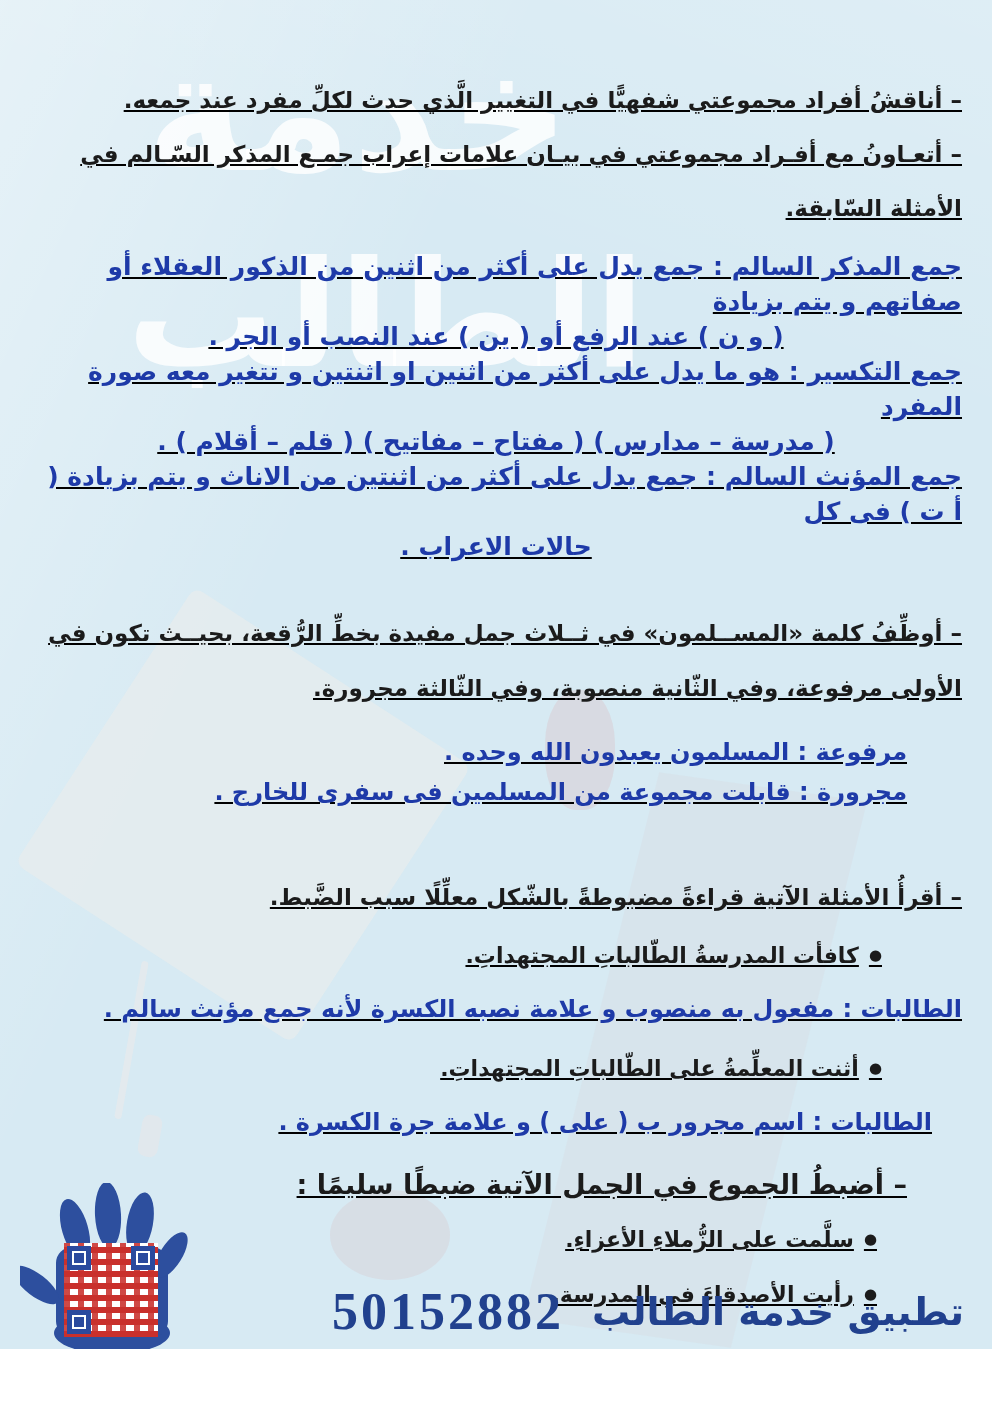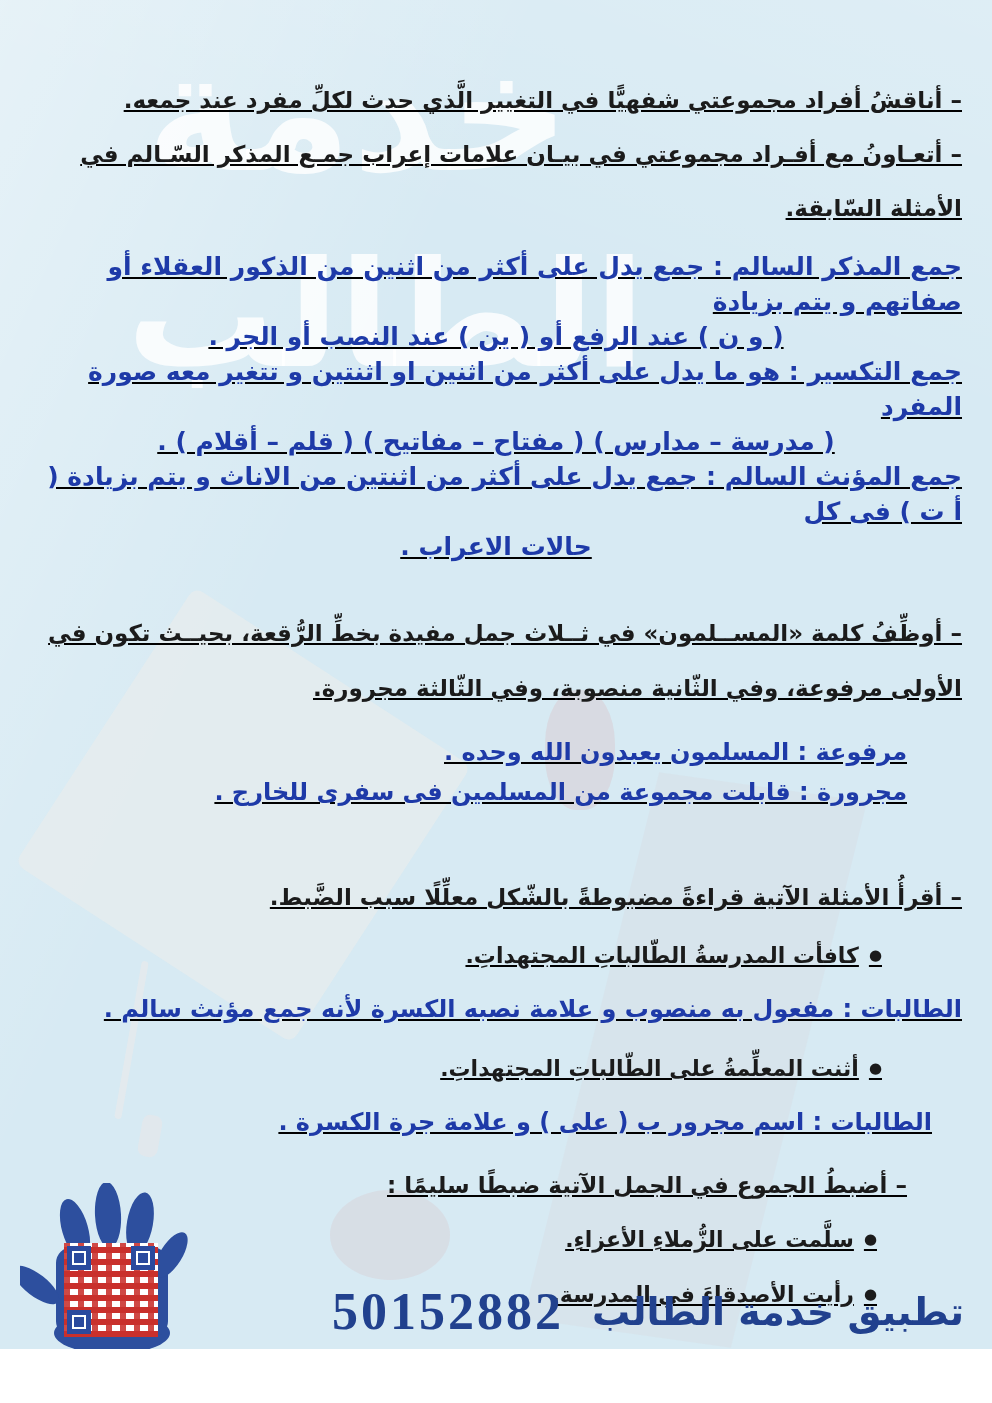--- a/index.html
+++ b/index.html
@@ -88,21 +88,21 @@
   .def-lead{font-size:25px;line-height:35px;}
   .def-tail{font-size:25px;line-height:35px;text-align:center;}
   .employ{margin-top:42px;font-size:23px;line-height:55px;}
   .answers{margin-top:16px;margin-left:0;margin-right:55px;}
   .answers p{font-size:24px;line-height:40px;}
   .read-head{margin-top:70px;font-size:23px;line-height:30px;}
   .bullet-line{margin:28px 80px 0 0;font-size:22px;line-height:30px;}
   .dot{font-size:15px;vertical-align:3px;margin-left:10px;}
   .analysis{margin-top:22px;font-size:24px;line-height:32px;}
   .analysis.inset{margin-right:30px;}
-  .control-head{margin:32px 55px 0 0;font-size:23px;line-height:30px;}
+  .control-head{margin:32px 55px 0 0;font-size:27px;line-height:30px;}
   .control-item{margin:24px 85px 0 0;font-size:22px;line-height:30px;}
   
   .logo-wrap{
     position:absolute;left:20px;top:1183px;
     width:185px;z-index:6;text-align:center;
   }
   .hand-box{position:relative;width:185px;height:172px;}
   .qr{
     position:absolute;left:44px;top:60px;
     width:94px;height:94px;

